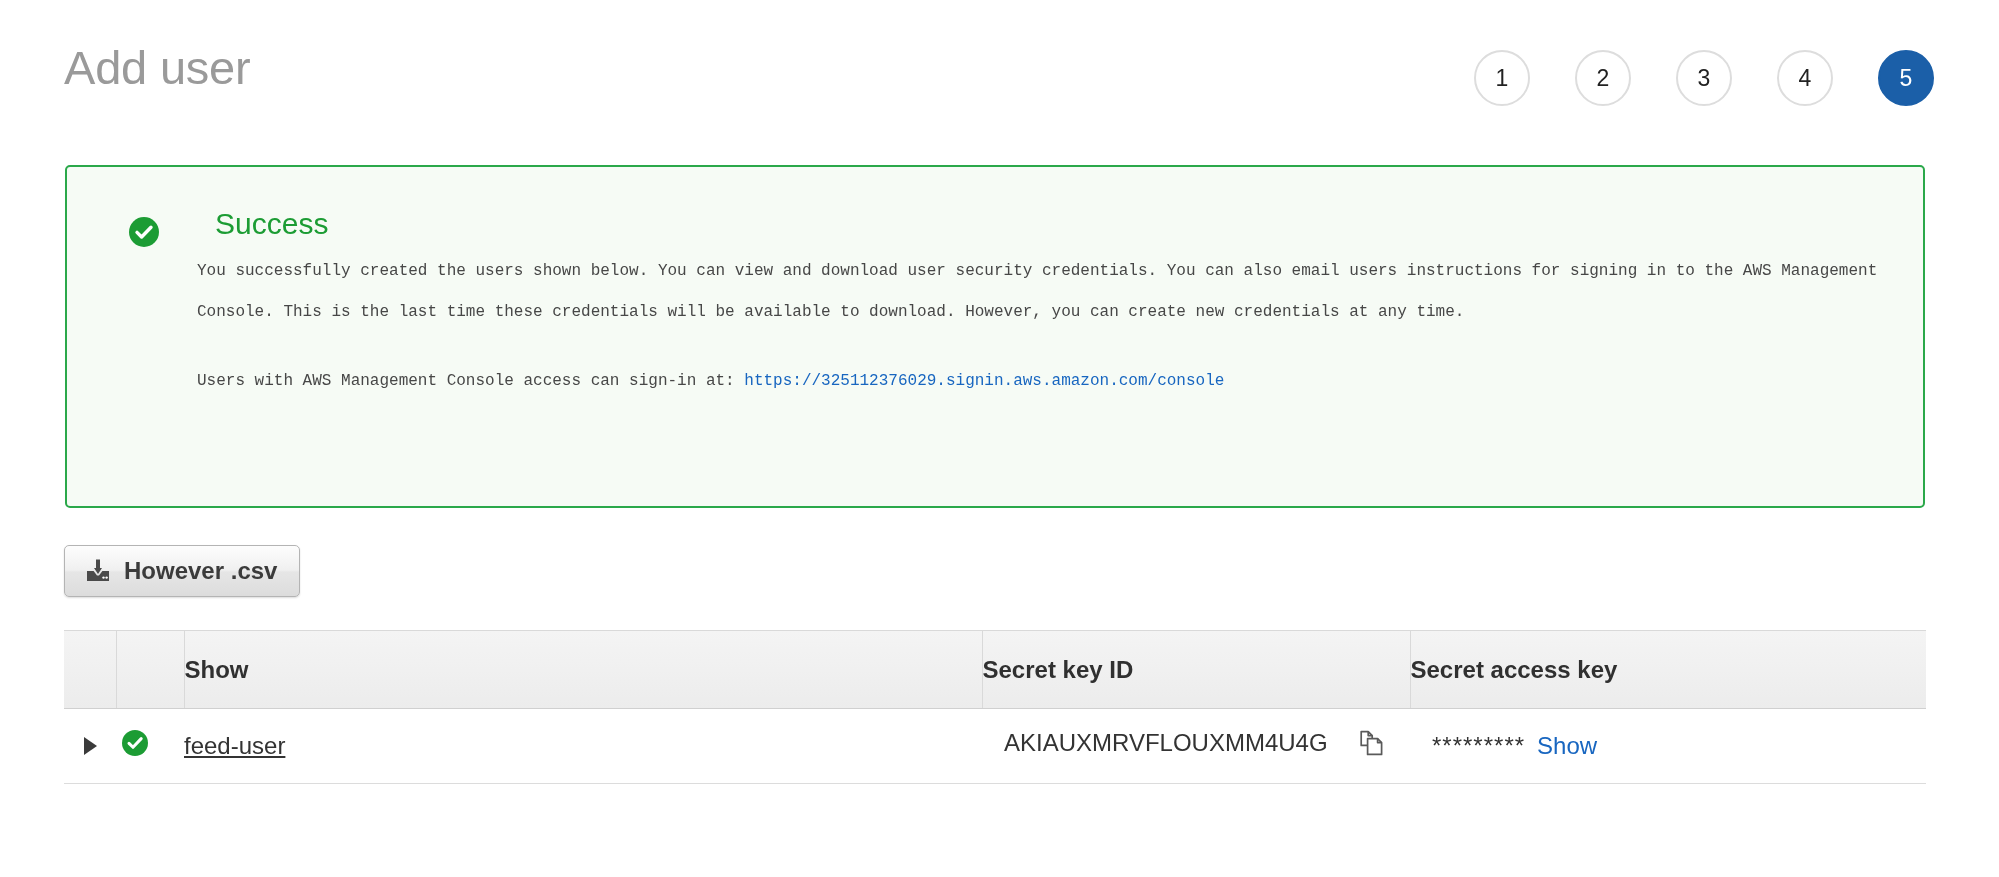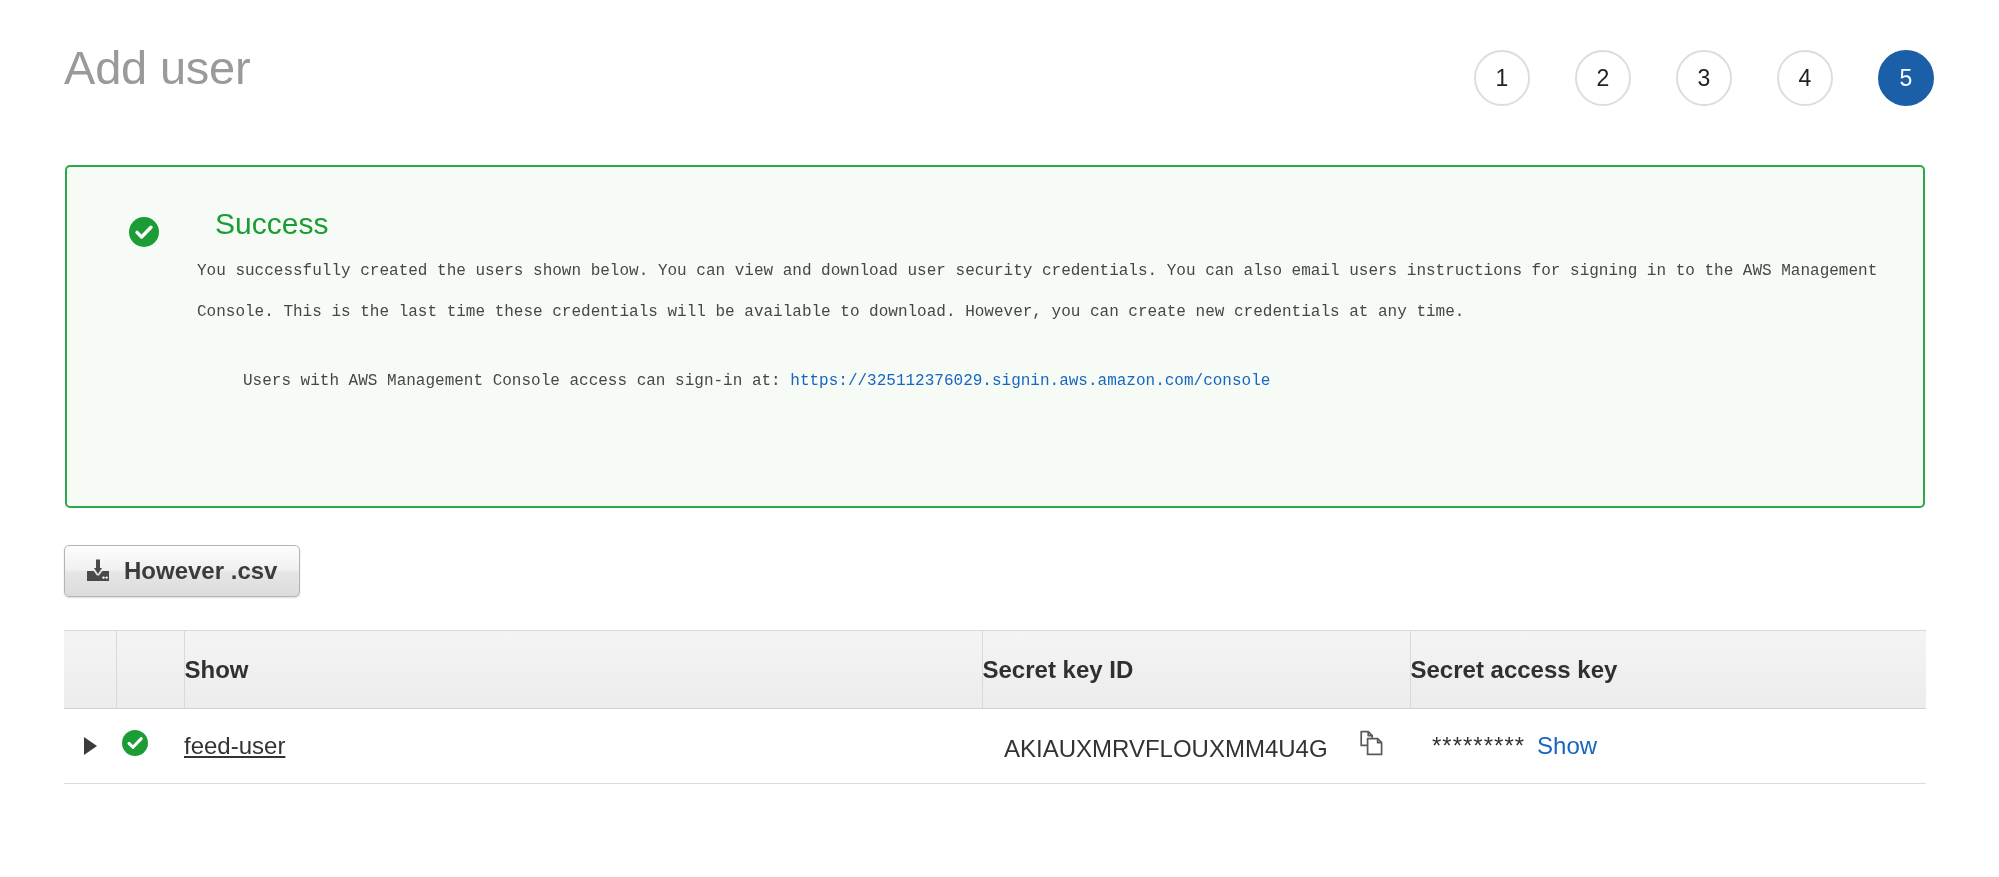--- a/index.html
+++ b/index.html
@@ -101,21 +101,20 @@
   }
   .alert-text {
     font-size: 16px;
     line-height: 41px;
     color: #474747;
     max-width: 1710px;
     font-family: Liberation Mono, monospace;
   }
   .alert-text.second {
     margin-top: 28px;
-    margin-left: 46px;
   }
   .link {
     color: #1866c0;
     text-decoration: none;
   }
 
   
   .download-btn {
     position: absolute;
     left: 64px;
@@ -188,21 +187,21 @@
     border-top: 9px solid transparent;
     border-bottom: 9px solid transparent;
     border-left: 13px solid #3b3b3b;
     margin-left: 20px;
     cursor: pointer;
   }
   .row-status-icon { margin-left: 6px; }
 
   .key-cell-inner {
     display: flex;
-    align-items: flex-end;
+    align-items: flex-start;
     gap: 32px;
     padding-left: 22px;
   }
   .copy-icon { cursor: pointer; flex: 0 0 auto; }
 
   .secret-cell-inner {
     display: flex;
     align-items: center;
     gap: 12px;
     padding-left: 22px;

